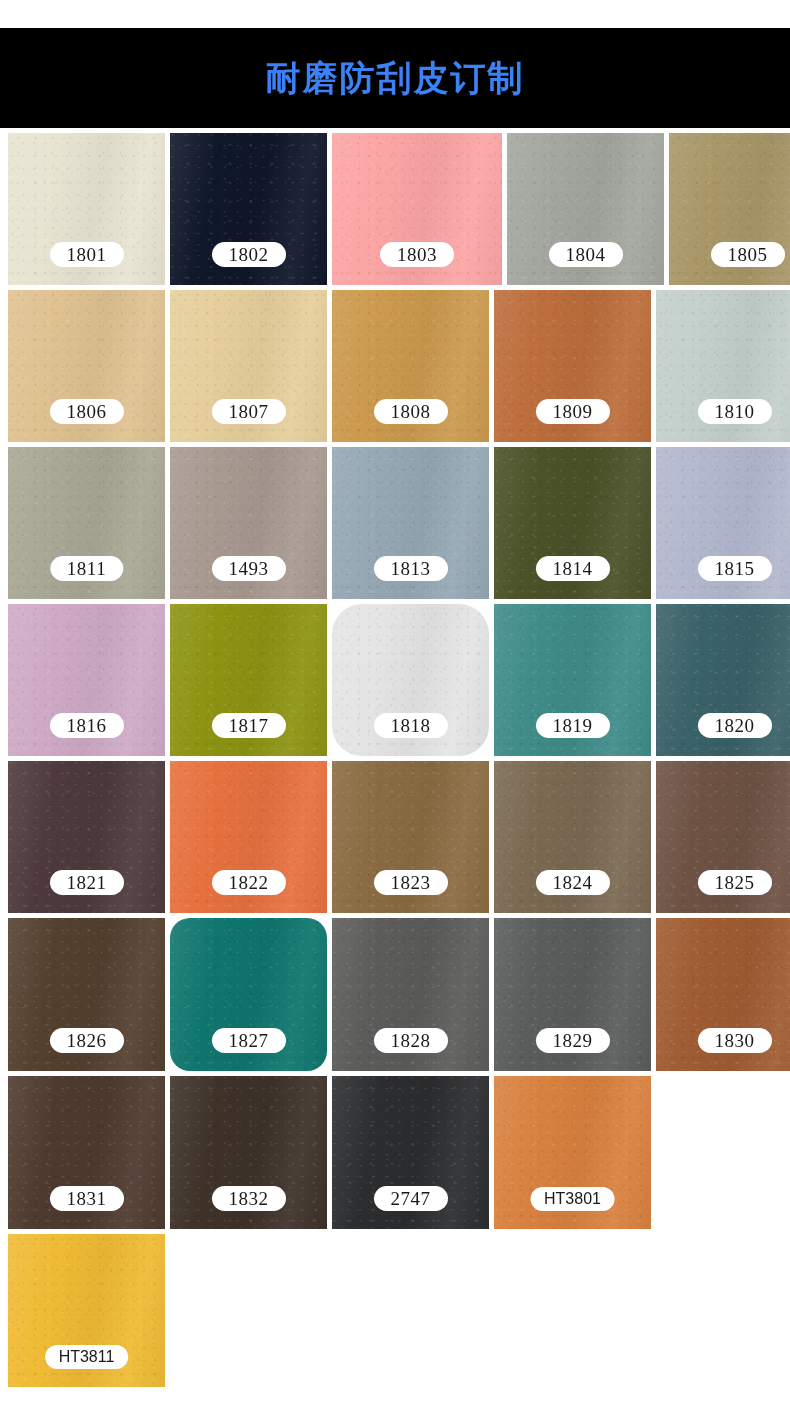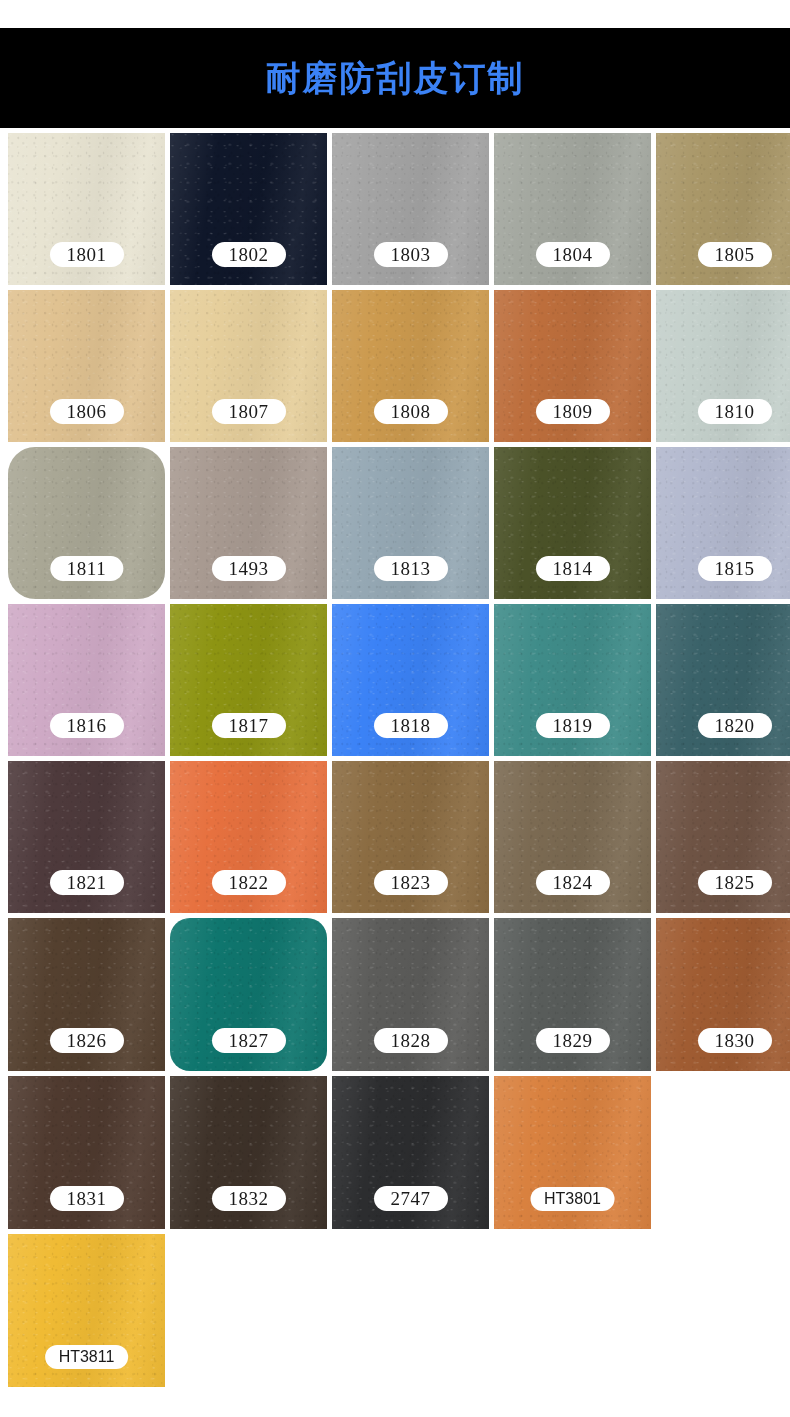--- a/index.html
+++ b/index.html
@@ -134,21 +134,21 @@
         <div class="swatch" style="background: rgb(232, 228, 210);">
           <div class="grain"></div>
           <div class="sheen"></div>
           <div class="pill">1801</div>
         </div>
         <div class="swatch" style="background: #0f172a;">
           <div class="grain"></div>
           <div class="sheen"></div>
           <div class="pill">1802</div>
         </div>
-        <div class="swatch" style="background: #a3a3a3;">
+        <div class="swatch" style="background: #fca5a5; padding-left: 13px;">
           <div class="grain"></div>
           <div class="sheen"></div>
           <div class="pill">1803</div>
         </div>
         <div class="swatch" style="background: rgb(163, 167, 159);">
           <div class="grain"></div>
           <div class="sheen"></div>
           <div class="pill">1804</div>
         </div>
         <div class="swatch" style="background: rgb(169, 151, 104);">
@@ -178,21 +178,21 @@
           <div class="sheen"></div>
           <div class="pill">1809</div>
         </div>
         <div class="swatch" style="background: rgb(196, 208, 203);">
           <div class="grain"></div>
           <div class="sheen"></div>
           <div class="pill">1810</div>
         </div>
       </div>
       <div class="row">
-        <div class="swatch" style="background: rgb(169, 167, 149); border-radius: 27px;">
+        <div class="swatch" style="background: rgb(169, 167, 149);">
           <div class="grain"></div>
           <div class="sheen"></div>
           <div class="pill">1811</div>
         </div>
         <div class="swatch" style="background: rgb(168, 154, 145);">
           <div class="grain"></div>
           <div class="sheen"></div>
           <div class="pill">1493</div>
         </div>
         <div class="swatch" style="background: rgb(149, 168, 180);">
@@ -215,21 +215,21 @@
         <div class="swatch" style="background: rgb(207, 170, 198);">
           <div class="grain"></div>
           <div class="sheen"></div>
           <div class="pill">1816</div>
         </div>
         <div class="swatch" style="background: rgb(141, 148, 18);">
           <div class="grain"></div>
           <div class="sheen"></div>
           <div class="pill">1817</div>
         </div>
-        <div class="swatch" style="background: #3b82f6;">
+        <div class="swatch" style="background: #e5e5e5; border-radius: 30px;">
           <div class="grain"></div>
           <div class="sheen"></div>
           <div class="pill">1818</div>
         </div>
         <div class="swatch" style="background: rgb(63, 140, 137);">
           <div class="grain"></div>
           <div class="sheen"></div>
           <div class="pill">1819</div>
         </div>
         <div class="swatch" style="background: rgb(58, 98, 105);">

